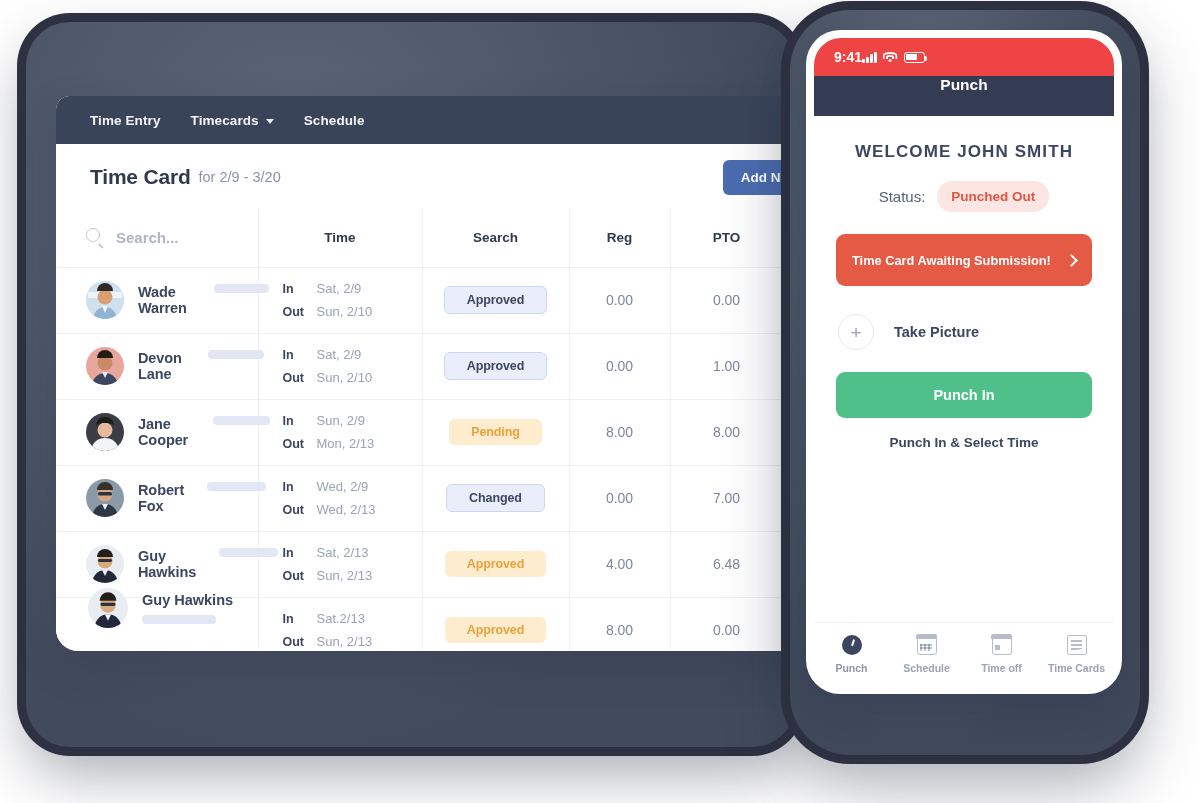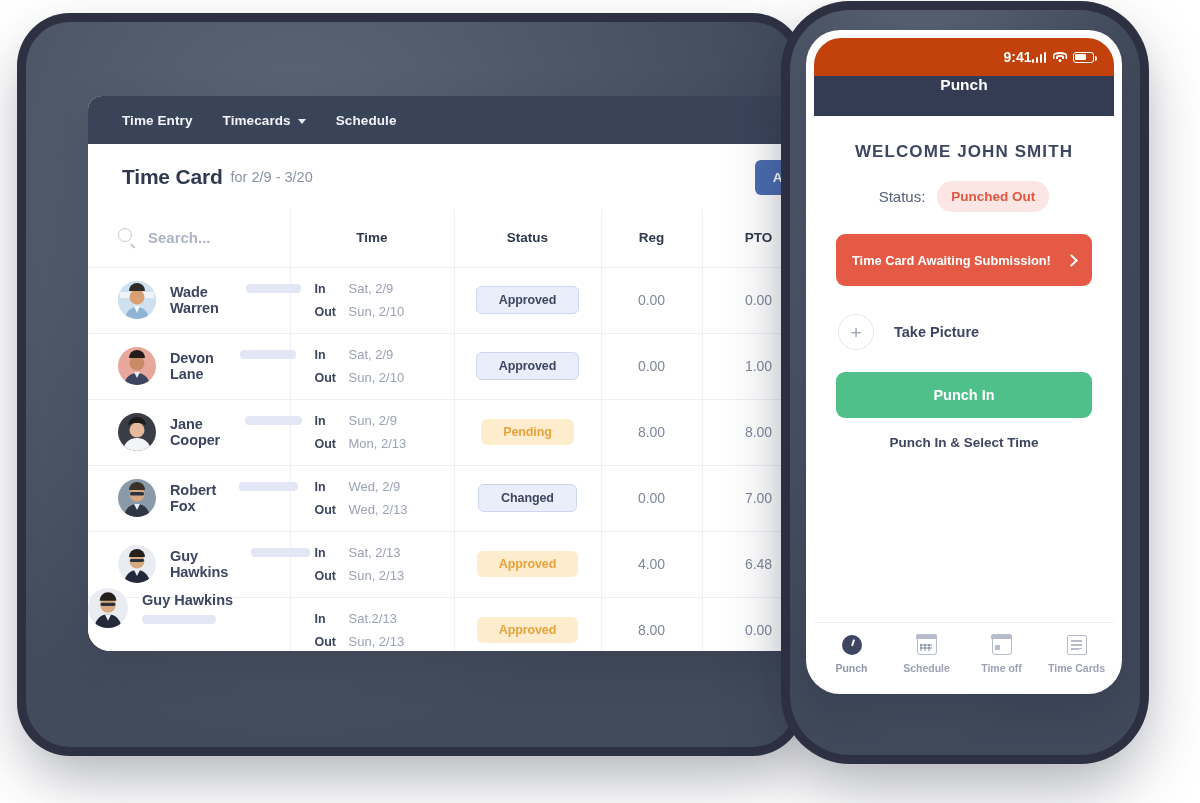--- a/index.html
+++ b/index.html
@@ -30,21 +30,20 @@
 
   
   .desk-card {
     position: absolute;
     left: 56px; top: 96px;
     width: 762px; height: 555px;
     background: #c2410c;
     border-radius: 14px 14px 22px 22px;
     overflow: hidden;
     box-shadow: 0 16px 40px rgba(30,38,60,.20);
-    margin-left: 32px;
   }
   .desk-card-inner{ position:absolute; inset:0; background:#fff; }
 
   
   .app-nav {
     height: 48px;
     background: #3a4459;
     display: flex; align-items: center;
     padding-left: 34px;
     gap: 30px;
@@ -168,22 +167,22 @@
   }
   .screen {
     width: 100%; height: 100%;
     background: #fff;
     border-radius: 27px;
     overflow: hidden;
     display: flex; flex-direction: column;
     position: relative;
   }
   .status-bar {
-    background: #c2410c; height: 38px;
-    display: flex; align-items: center; justify-content: flex-end;
+    background: #ef4444; height: 38px;
+    display: flex; align-items: center; justify-content: flex-start;
     padding: 0 20px; color: #fff;
   }
   .sb-time { font-size: 14px; font-weight: bold; }
   .sb-icons { display:flex; align-items:center; gap: 6px; }
   .bars { display:flex; align-items:flex-end; gap:1.5px; height:11px; }
   .bars span { width:2.5px; background:#fff; border-radius:1px; }
   .bars span:nth-child(1){height:4px}.bars span:nth-child(2){height:6px}
   .bars span:nth-child(3){height:8.5px}.bars span:nth-child(4){height:11px}
   .wifi { width: 15px; height: 11px; position: relative; }
   .wifi i{ position:absolute; border:2px solid #fff; border-bottom:none;
@@ -327,21 +326,21 @@
                     <i></i>
                     <b></b>
                   </span>
               <span class="srch-ph">Search...</span>
             </div>
           </th>
           <th>
             <div class="th-lbl">Time</div>
           </th>
           <th>
-            <div class="th-lbl">Status</div>
+            <div class="th-lbl">Search</div>
           </th>
           <th>
             <div class="th-lbl">Reg</div>
           </th>
           <th>
             <div class="th-lbl">PTO</div>
           </th>
           <th></th>
         </tr>
       </thead>

